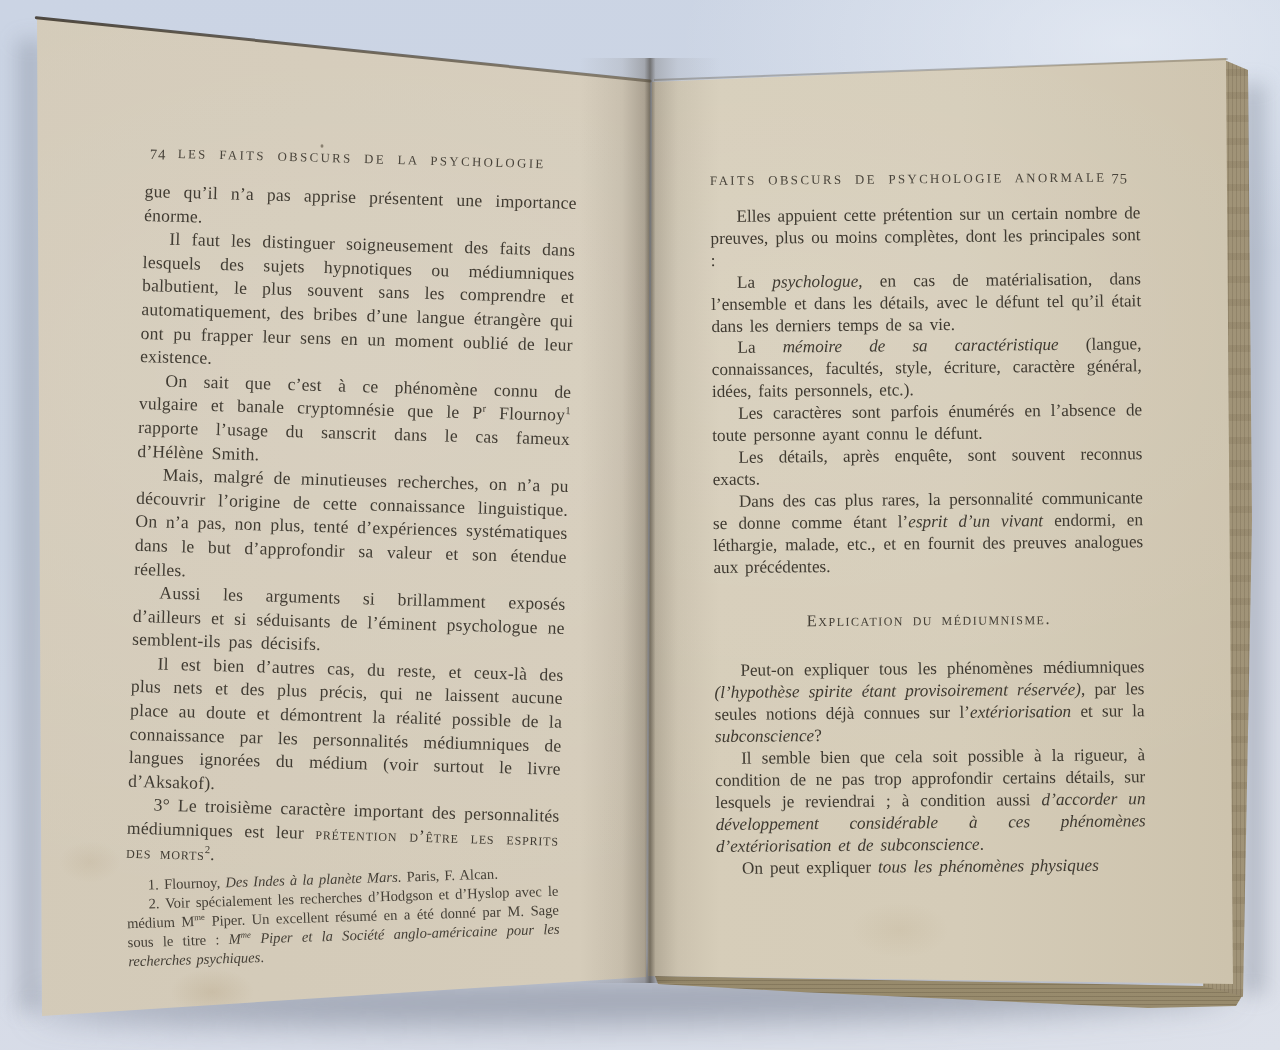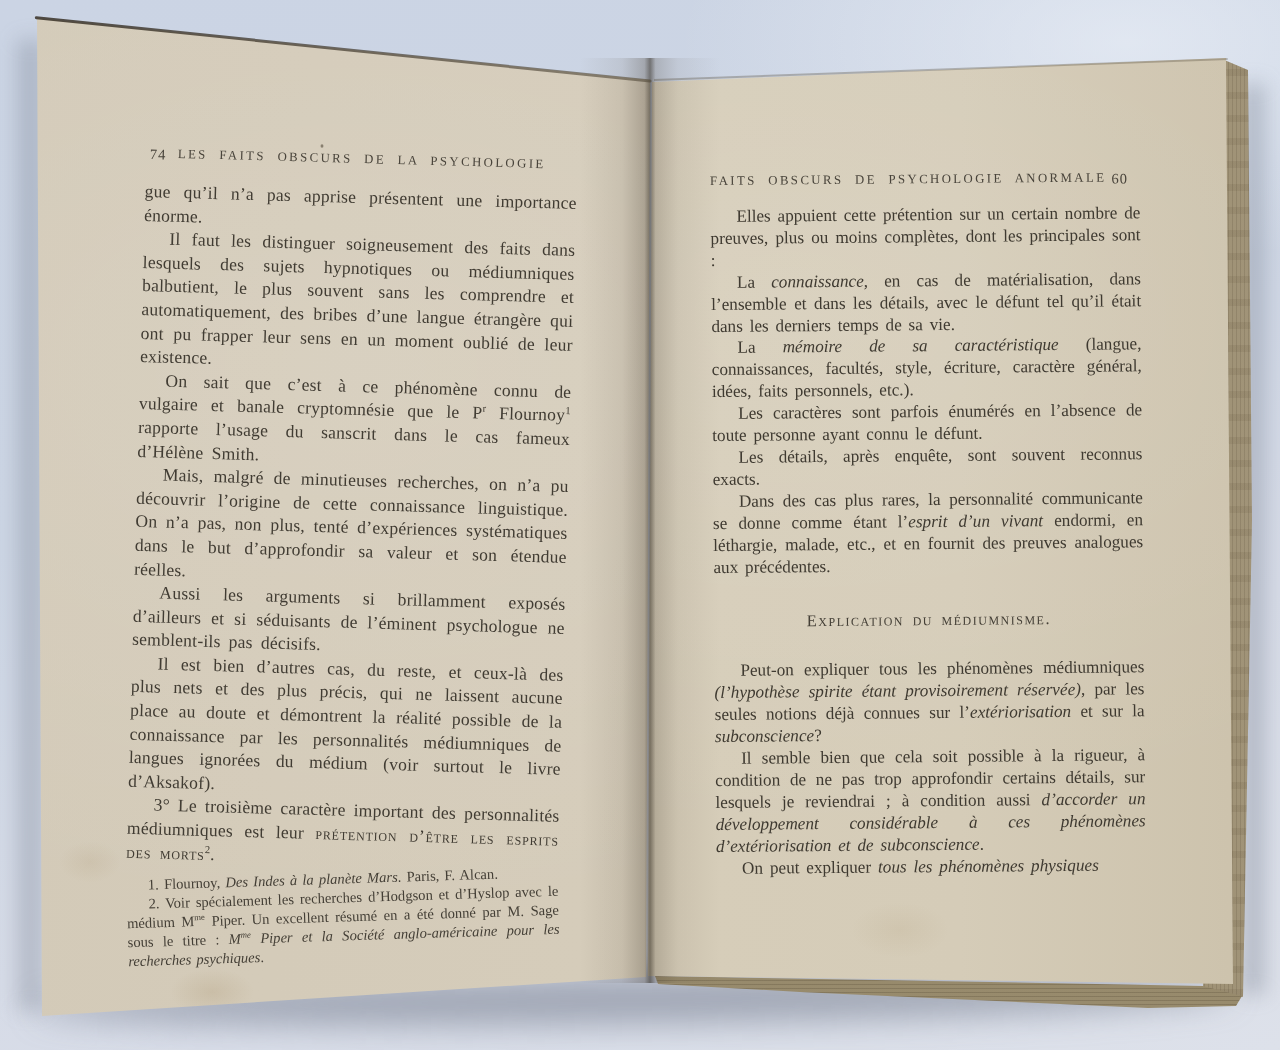--- a/index.html
+++ b/index.html
@@ -166,24 +166,24 @@
     <p class="body"><span class="seg-normal">3° Le troisième caractère important des personnalités médiumniques est leur </span><span class="seg-smallcaps">prétention d’être les esprits des morts</span><span class="seg-sup">2</span><span class="seg-normal">.</span></p>
     <div class="footnotes">
       <p class="fn"><span class="seg-normal">1. Flournoy, </span><span class="seg-italic">Des Indes à la planète Mars</span><span class="seg-normal">. Paris, F. Alcan.</span></p>
       <p class="fn"><span class="seg-normal">2. Voir spécialement les recherches d’Hodgson et d’Hyslop avec le médium M</span><span class="seg-sup">me</span><span class="seg-normal"> Piper. Un excellent résumé en a été donné par M. Sage sous le titre : </span><span class="seg-italic">M</span><span class="seg-sup-italic">me</span><span class="seg-italic"> Piper et la Société anglo-américaine pour les recherches psychiques</span><span class="seg-normal">.</span></p>
     </div>
   </div>
 
   <div class="text-col text-right">
     <div class="head-row">
       <span class="running-head">FAITS OBSCURS DE PSYCHOLOGIE ANORMALE</span>
-      <span class="pagenum pagenum-right">60</span>
+      <span class="pagenum pagenum-right">75</span>
     </div>
     <p class="body"><span class="seg-normal">Elles appuient cette prétention sur un certain nombre de preuves, plus ou moins complètes, dont les principales sont :</span></p>
-    <p class="body"><span class="seg-normal">La </span><span class="seg-italic">connaissance</span><span class="seg-normal">, en cas de matérialisation, dans l’ensemble et dans les détails, avec le défunt tel qu’il était dans les derniers temps de sa vie.</span></p>
+    <p class="body"><span class="seg-normal">La </span><span class="seg-italic">psychologue</span><span class="seg-normal">, en cas de matérialisation, dans l’ensemble et dans les détails, avec le défunt tel qu’il était dans les derniers temps de sa vie.</span></p>
     <p class="body"><span class="seg-normal">La </span><span class="seg-italic">mémoire de sa caractéristique</span><span class="seg-normal"> (langue, connaissances, facultés, style, écriture, caractère général, idées, faits personnels, etc.).</span></p>
     <p class="body"><span class="seg-normal">Les caractères sont parfois énumérés en l’absence de toute personne ayant connu le défunt.</span></p>
     <p class="body"><span class="seg-normal">Les détails, après enquête, sont souvent reconnus exacts.</span></p>
     <p class="body"><span class="seg-normal">Dans des cas plus rares, la personnalité communicante se donne comme étant l’</span><span class="seg-italic">esprit d’un vivant</span><span class="seg-normal"> endormi, en léthargie, malade, etc., et en fournit des preuves analogues aux précédentes.</span></p>
     <h3 class="section-heading">Explication du médiumnisme.</h3>
     <p class="body"><span class="seg-normal">Peut-on expliquer tous les phénomènes médiumniques </span><span class="seg-italic">(l’hypothèse spirite étant provisoirement réservée)</span><span class="seg-normal">, par les seules notions déjà connues sur l’</span><span class="seg-italic">extériorisation</span><span class="seg-normal"> et sur la </span><span class="seg-italic">subconscience</span><span class="seg-normal">?</span></p>
     <p class="body"><span class="seg-normal">Il semble bien que cela soit possible à la rigueur, à condition de ne pas trop approfondir certains détails, sur lesquels je reviendrai ; à condition aussi </span><span class="seg-italic">d’accorder un développement considérable à ces phénomènes d’extériorisation et de subconscience</span><span class="seg-normal">.</span></p>
     <p class="body"><span class="seg-normal">On peut expliquer </span><span class="seg-italic">tous les phénomènes physiques</span></p>
   </div>
 

